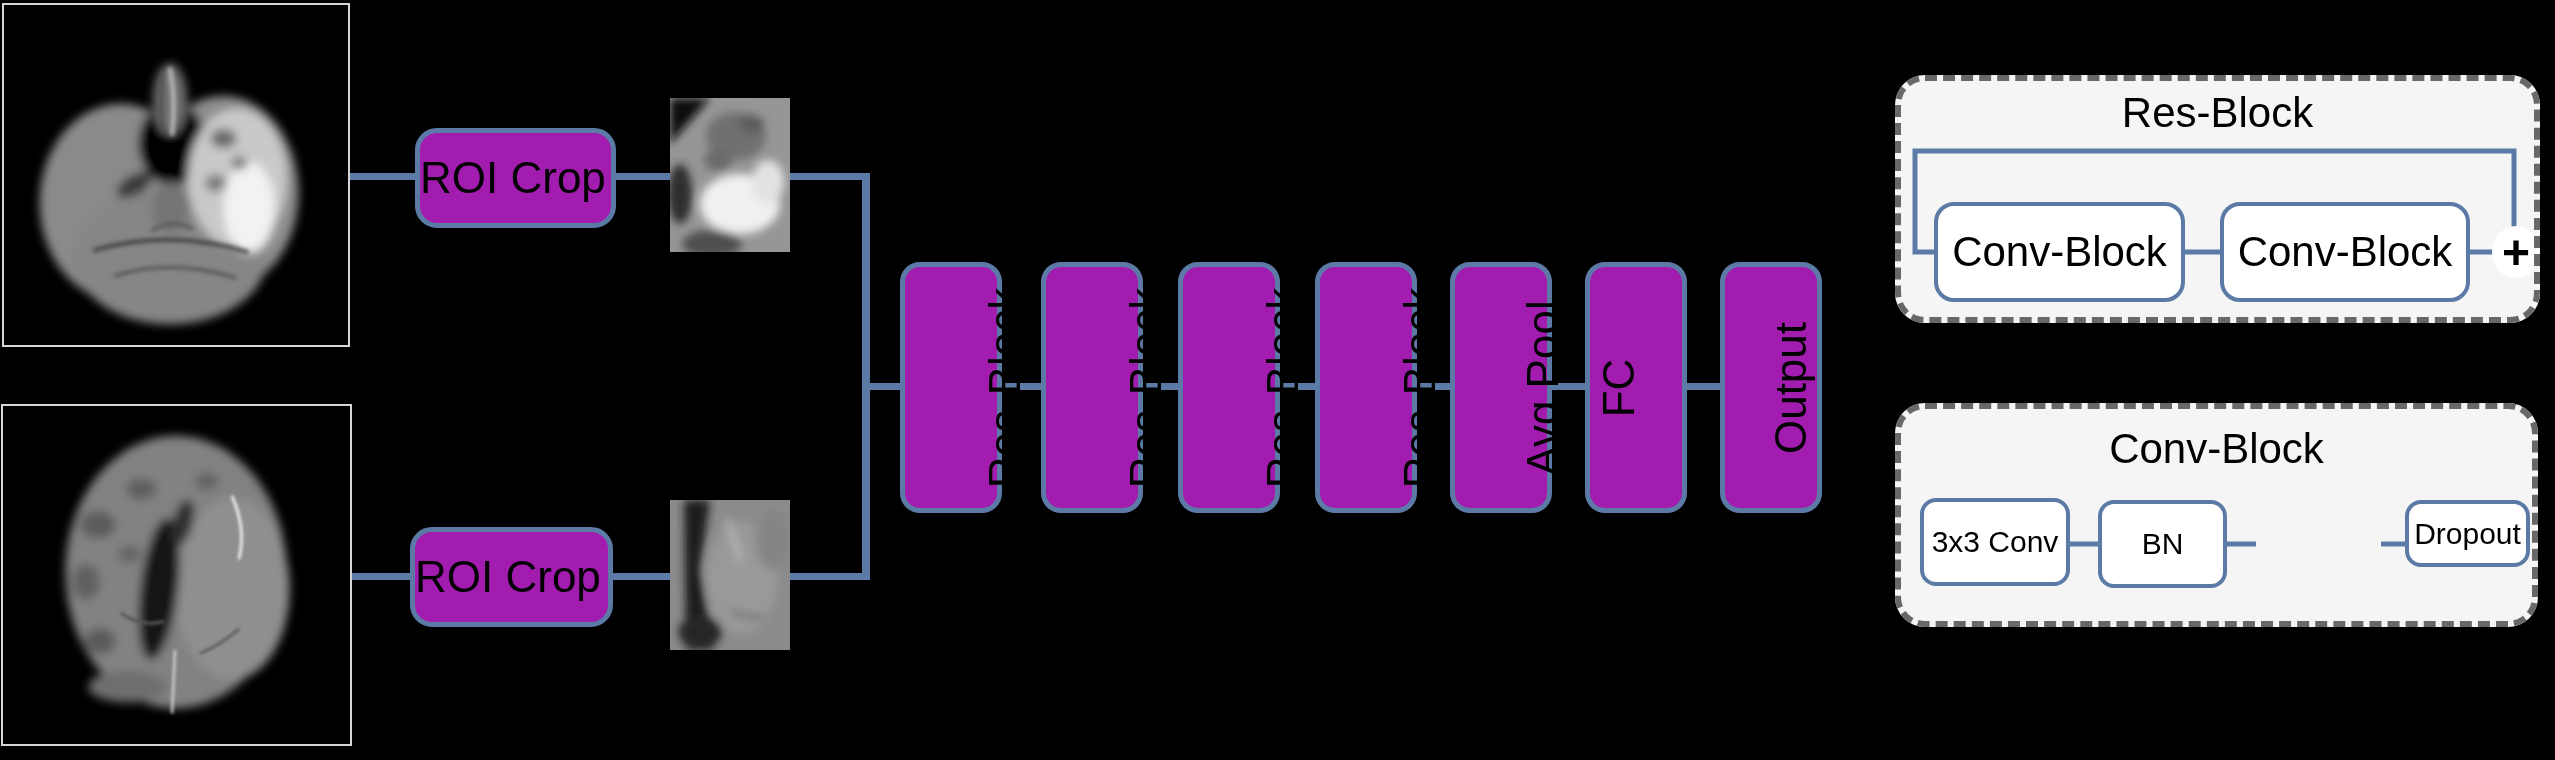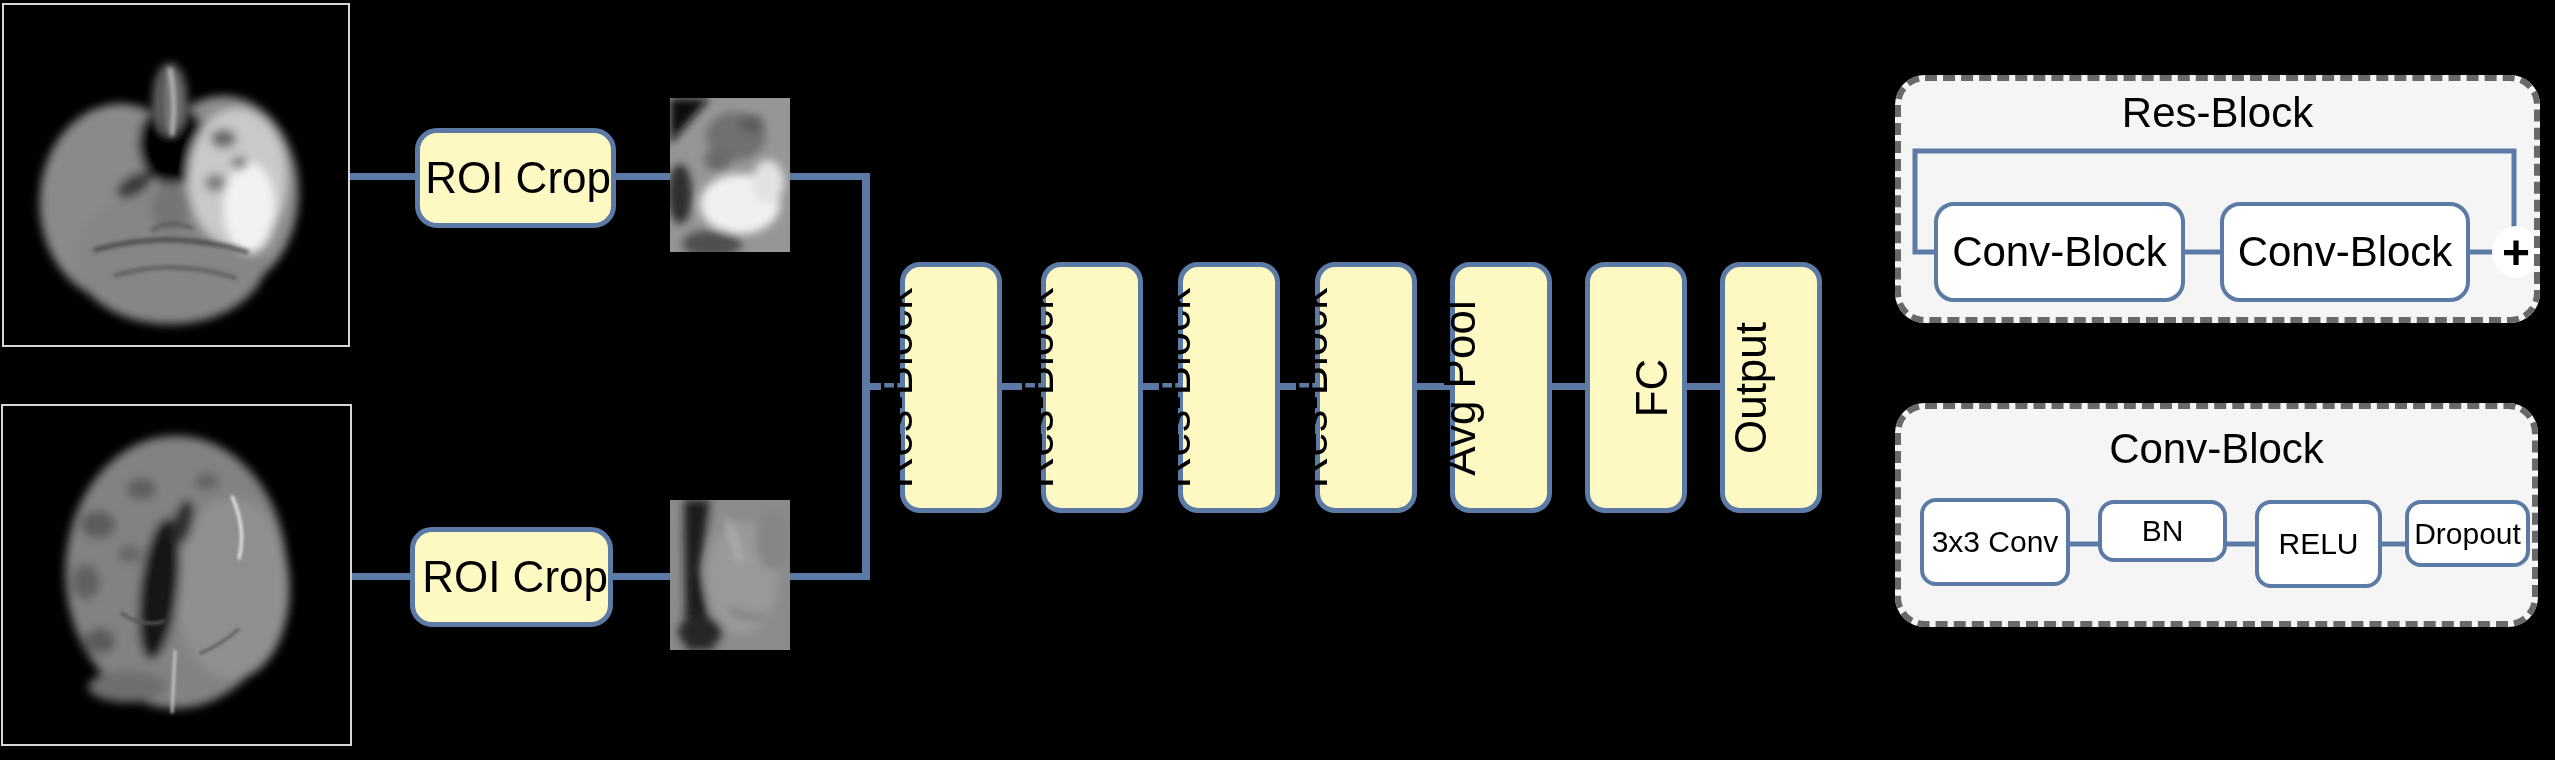--- a/index.html
+++ b/index.html
@@ -10,22 +10,22 @@
   }
   
   .mri-tile{position:absolute;background:#000;border:2px solid #d6d6d6;}
   .mri-tile svg{display:block;width:100%;height:100%;}
   .crop-tile{position:absolute;background:#000;}
   .crop-tile svg{display:block;width:100%;height:100%;}
   
   .hline,.vline{position:absolute;background:#5b7ba6;}
   
   .node{
-    position:absolute;background:#fef9c3;border:5px solid #5b7ba6;border-radius:22px;
-    display:flex;align-items:center;justify-content:flex-end;
+    position:absolute;background:#a21caf;border:5px solid #5b7ba6;border-radius:22px;
+    display:flex;align-items:center;justify-content:flex-start;
   }
   .roi-label{font-size:44px;letter-spacing:0;white-space:nowrap;}
   .chain-box{width:102px;height:251px;border-radius:20px;}
   .chain-label{transform:rotate(-90deg);white-space:nowrap;font-size:44px;}
   
   .legend{position:absolute;background:#f5f5f5;border-radius:30px;}
   .legend-border{position:absolute;inset:0;border:6px dashed #686868;border-radius:30px;pointer-events:none;}
   .legend-title{position:absolute;left:0;right:0;text-align:center;font-size:42px;}
   .mini-node{
     position:absolute;background:#fff;border:4px solid #5b7ba6;border-radius:20px;
@@ -218,25 +218,22 @@
       <g stroke="#5b7ba6" stroke-width="5" fill="none">
         <line x1="175" y1="141" x2="204" y2="141"></line>
         <line x1="331" y1="141" x2="361" y2="141"></line>
         <line x1="486" y1="141" x2="511" y2="141"></line>
       </g>
     </svg>
     <div class="legend-title" style="top:22px;">Conv-Block</div>
     <div class="mini-node small" style="left:25px;top:95px;width:150px;height:88px;">
         <span>3x3 Conv</span>
       </div>
-    <div class="mini-node small" style="left:203px;top:97px;width:129px;height:62px;">
+    <div class="mini-node small" style="left:203px;top:97px;width:129px;height:88px;">
         <span>BN</span>
-      </div>
-    <div class="mini-node small" style="left:360px;top:97px;width:127px;height:88px;">
-        <span>RELU</span>
       </div>
     <div class="mini-node small" style="left:510px;top:97px;width:125px;height:67px;">
         <span>Dropout</span>
       </div>
     <div class="legend-border"></div>
   </div>
 
 </div>
 
 </body></html>

